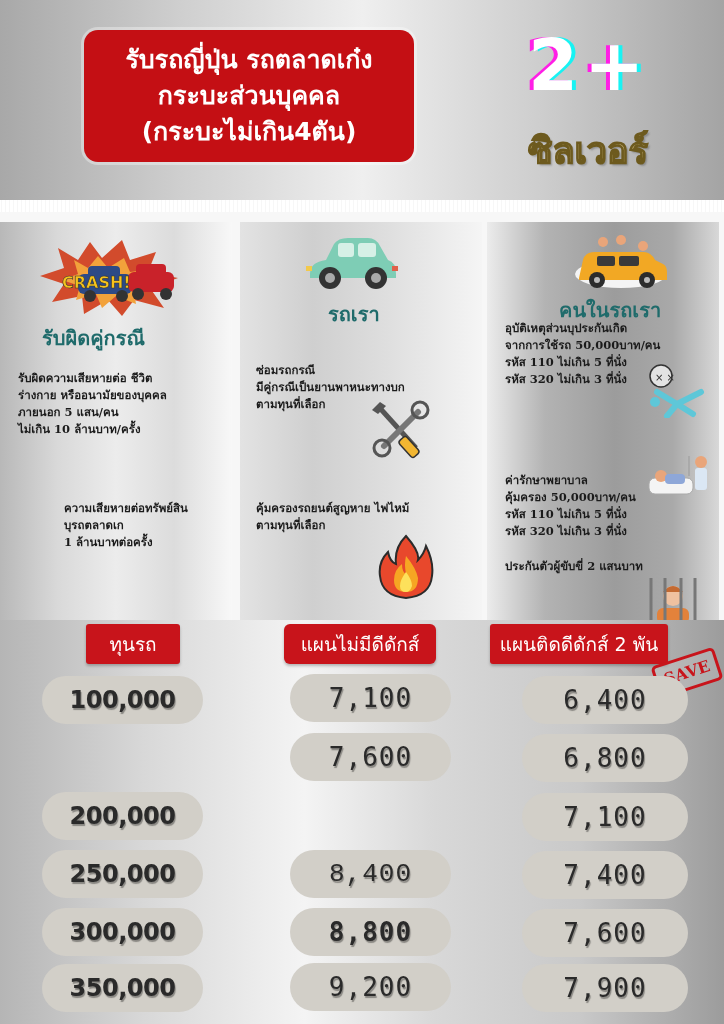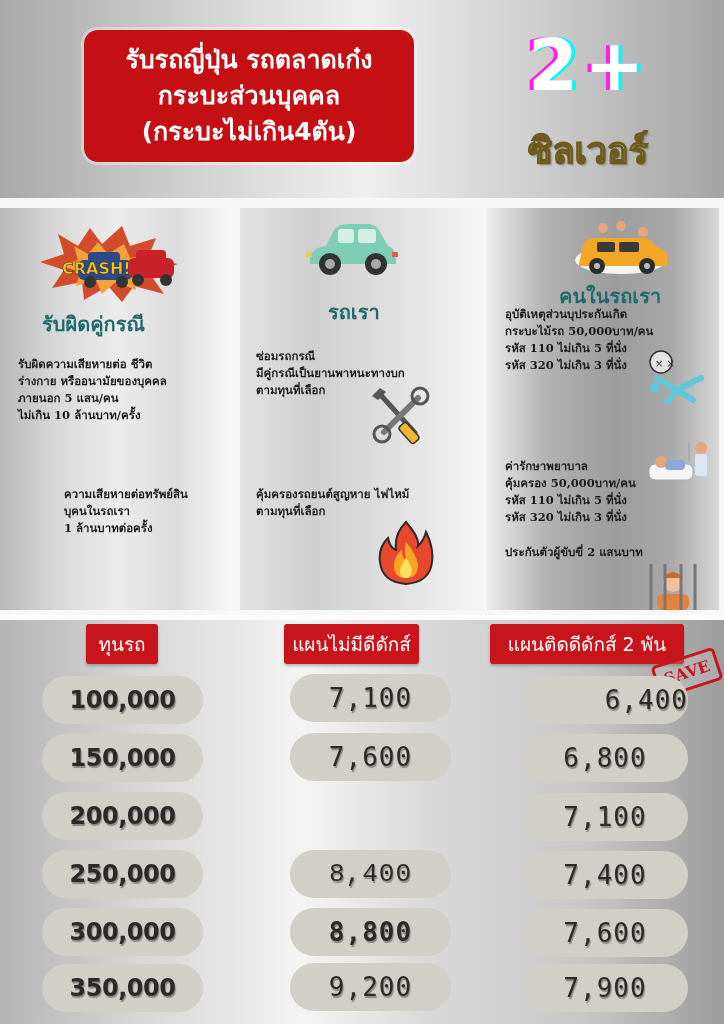--- a/index.html
+++ b/index.html
@@ -40,21 +40,21 @@
   }
   .logo-silver {
     position: absolute; left: 528px; top: 124px; width: 160px; height: 54px;
     font-family: "DejaVu Sans", sans-serif; font-weight: bold;
     font-size: 36px; line-height: 54px; color: #d8c486;
     -webkit-text-stroke: 1.5px #6d5a1e;
     text-shadow: 2px 2px 2px rgba(0,0,0,0.25);
   }
   
   .coverage {
-    position: absolute; left: 0; top: 198px; width: 724px; height: 417px;
+    position: absolute; left: 0; top: 212px; width: 724px; height: 417px;
     background: #f7f7f7;
   }
   .cov-col {
     position: absolute; top: 10px; height: 402px;
     background: linear-gradient(90deg, #b8b8b8 0%, #d9d9d9 25%, #ececec 50%, #dcdcdc 75%, #f8f8f8 100%);
   }
   .cov-col.c1 { left: 0; width: 232px; }
   .cov-col.c2 { left: 240px; width: 242px;
     background: linear-gradient(90deg, #e3e3e3 0%, #cfcfcf 30%, #dedede 60%, #f5f5f5 100%); }
   .cov-col.c3 { left: 487px; width: 232px;
@@ -73,23 +73,23 @@
     position: absolute; left: 0; top: 620px; width: 724px; height: 404px;
     background: linear-gradient(90deg, #b5b5b5 0%, #d8d8d8 20%, #f4f4f4 42%, #d8d8d8 60%, #c9c9c9 80%, #9c9c9c 100%);
   }
   .col-header {
     position: absolute; top: 4px; height: 40px;
     background: #c8141b; color: #fff;
     font-size: 19px; line-height: 40px; text-align: center; white-space: nowrap;
     border-radius: 3px;
     box-shadow: 0 2px 3px rgba(0,0,0,0.25);
   }
-  .col-header.h1 { left: 86px; width: 72px; }
-  .col-header.h2 { left: 284px; width: 135px; }
-  .col-header.h3 { left: 490px; width: 194px; }
+  .col-header.h1 { left: 86px; width: 94px; }
+  .col-header.h2 { left: 284px; width: 152px; border-radius: 6px; }
+  .col-header.h3 { left: 490px; width: 178px; }
   .pill {
     position: absolute; height: 48px;
     background: #d2cfc8; border-radius: 24px;
     font-weight: bold; font-size: 24px; line-height: 48px; text-align: center;
     color: #2a2a2a; text-shadow: 1px 2px 1px rgba(0,0,0,0.35);
     white-space: nowrap;
   }
   .pill.sum { left: 42px; width: 161px; font-family: "DejaVu Sans", sans-serif; letter-spacing: -0.5px; }
   .pill.p1 { left: 290px; width: 161px; font-family: "DejaVu Sans Mono", monospace; font-weight: normal; font-size: 26px; letter-spacing: 1px; }
   .pill.p2 { left: 522px; width: 166px; font-family: "DejaVu Sans Mono", monospace; font-weight: normal; font-size: 26px; letter-spacing: 1px; }
@@ -134,40 +134,40 @@
     </div>
     <div class="cov-heading" style="left:42px; top:100px;">รับผิดคู่กรณี</div>
     <div class="cov-text" style="left:18px; top:148px;">
       <div>รับผิดความเสียหายต่อ ชีวิต</div>
       <div>ร่างกาย หรืออนามัยของบุคคล</div>
       <div>ภายนอก 5 แสน/คน</div>
       <div>ไม่เกิน 10 ล้านบาท/ครั้ง</div>
     </div>
     <div class="cov-text" style="left:20px; top:278px;margin-left:44px;">
       <div>ความเสียหายต่อทรัพย์สิน</div>
-      <div>บุคนในรถเรา</div>
+      <div>บุรถตลาดเก</div>
       <div> 1 ล้านบาทต่อครั้ง</div>
     </div>
   </div>
 
   <div class="cov-col c2 brushed">
     <div class="icon" style="left:64px; top:14px; width:96px; height:56px;">
       <svg width="96" height="56" viewBox="0 0 96 56">
         <path d="M6,38 Q6,26 22,24 L30,8 Q34,2 44,2 L64,2 Q72,2 76,10 L84,24 Q92,26 92,38 L92,42 L6,42 Z" fill="#7ecdb5"></path>
         <rect x="34" y="7" width="16" height="14" rx="3" fill="#d6f0e6"></rect>
         <rect x="54" y="7" width="18" height="14" rx="3" fill="#d6f0e6"></rect>
         <rect x="2" y="30" width="6" height="5" fill="#f2c94c"></rect>
         <rect x="88" y="30" width="6" height="5" fill="#e0604a"></rect>
         <circle cx="26" cy="42" r="11" fill="#333"></circle>
           <circle cx="26" cy="42" r="5" fill="#aaa"></circle>
         <circle cx="72" cy="42" r="11" fill="#333"></circle>
           <circle cx="72" cy="42" r="5" fill="#aaa"></circle>
       </svg>
     </div>
-    <div class="cov-heading" style="left:88px; top:76px;margin-top:12px;">รถเรา</div>
+    <div class="cov-heading" style="left:88px; top:76px;">รถเรา</div>
     <div class="cov-text" style="left:16px; top:140px;font-family:Liberation Serif, serif;">
       <div>ซ่อมรถกรณี</div>
       <div>มีคู่กรณีเป็นยานพาหนะทางบก</div>
       <div>ตามทุนที่เลือก</div>
     </div>
     <div class="icon" style="left:130px; top:178px; width:60px; height:60px;">
       <svg width="60" height="60" viewBox="0 0 60 60">
         <line x1="8" y1="6" x2="46" y2="48" stroke="#555" stroke-width="5"></line>
         <path d="M2,10 L10,2 L16,6 L8,14 Z" fill="#555"></path>
         <rect x="34" y="36" width="10" height="22" rx="3" transform="rotate(-42 39 47)" fill="#f2b632" stroke="#333" stroke-width="1.5"></rect>
@@ -201,21 +201,21 @@
         <rect x="46" y="26" width="20" height="10" rx="2" fill="#3a3a3a"></rect>
         <circle cx="24" cy="50" r="8" fill="#2c2c2c"></circle>
           <circle cx="24" cy="50" r="3" fill="#bbb"></circle>
         <circle cx="74" cy="50" r="8" fill="#2c2c2c"></circle>
           <circle cx="74" cy="50" r="3" fill="#bbb"></circle>
       </svg>
     </div>
     <div class="cov-heading" style="left:72px; top:72px;">คนในรถเรา</div>
     <div class="cov-text" style="left:18px; top:98px;">
       <div>อุบัติเหตุส่วนบุประกันเกิด</div>
-      <div>กระบะไม้รถ 50,000บาท/คน</div>
+      <div>จากการใช้รถ 50,000บาท/คน</div>
       <div>รหัส 110 ไม่เกิน 5 ที่นั่ง</div>
       <div>รหัส 320 ไม่เกิน 3 ที่นั่ง</div>
     </div>
     <div class="icon" style="left:160px; top:140px; width:60px; height:56px;">
       <svg width="60" height="56" viewBox="0 0 60 56">
         <circle cx="14" cy="14" r="11" fill="#e3e3e3" stroke="#333" stroke-width="1.5"></circle>
         <text x="8" y="19" font-size="10" font-family="DejaVu Sans, sans-serif" fill="#333">× ×</text>
         <path d="M10,30 L30,42 L54,30 M30,42 L46,52 M30,42 L20,54" stroke="#5ec7d8" stroke-width="6" stroke-linecap="round" fill="none"></path>
         <circle cx="8" cy="40" r="5" fill="#5ec7d8"></circle>
       </svg>
@@ -254,23 +254,22 @@
 </div>
 
 <div class="prices brushed">
   <div class="col-header h1">ทุนรถ</div>
   <div class="col-header h2">แผนไม่มีดีดักส์</div>
   <div class="col-header h3">แผนติดดีดักส์ 2 พัน</div>
   <div class="save-stamp">SAVE</div>
 
   <div class="pill sum" style="top:56px;">100,000</div>
   <div class="pill p1" style="top:54px;">7,100</div>
-  <div class="pill p2" style="top:56px;text-align:right;">6,400</div>
-
-  <div class="pill sum" style="top:114px;">150,000</div>
+  <div class="pill p2" style="top:56px;">6,400</div>
+
   <div class="pill p1" style="top:113px;">7,600</div>
   <div class="pill p2" style="top:114px;">6,800</div>
 
   <div class="pill sum" style="top:172px;">200,000</div>
   <div class="pill p2" style="top:173px;">7,100</div>
 
   <div class="pill sum" style="top:230px;">250,000</div>
   <div class="pill p1" style="top:230px;font-family:Liberation Mono, monospace;">8,400</div>
   <div class="pill p2" style="top:231px;">7,400</div>
 

